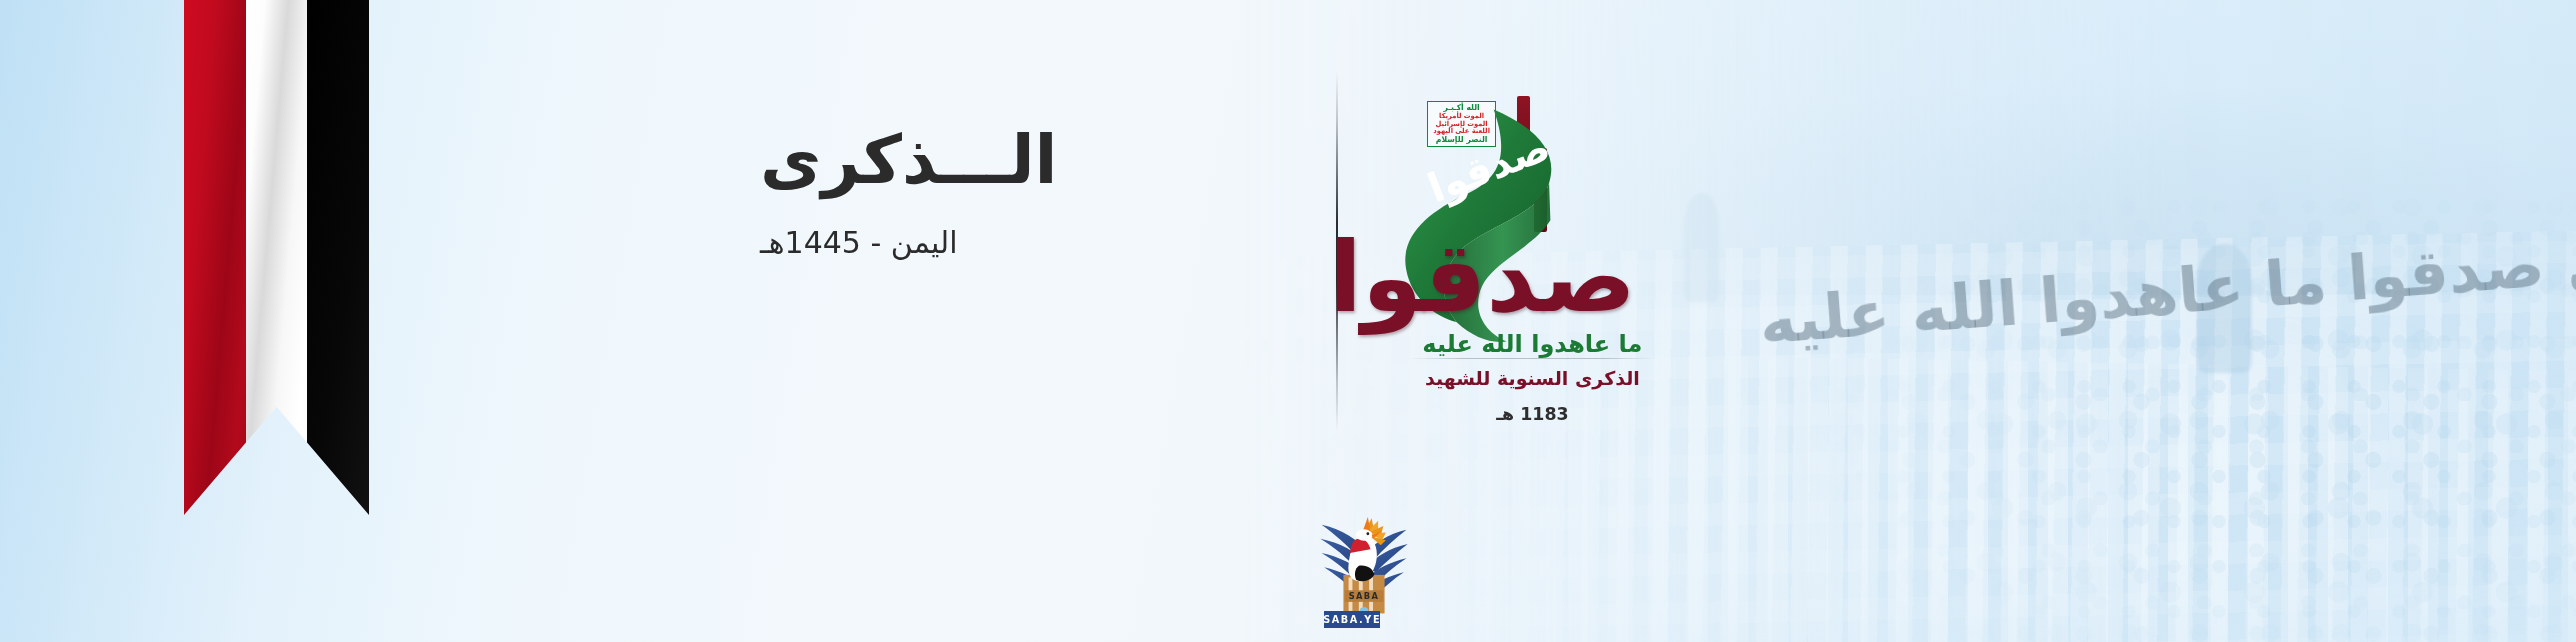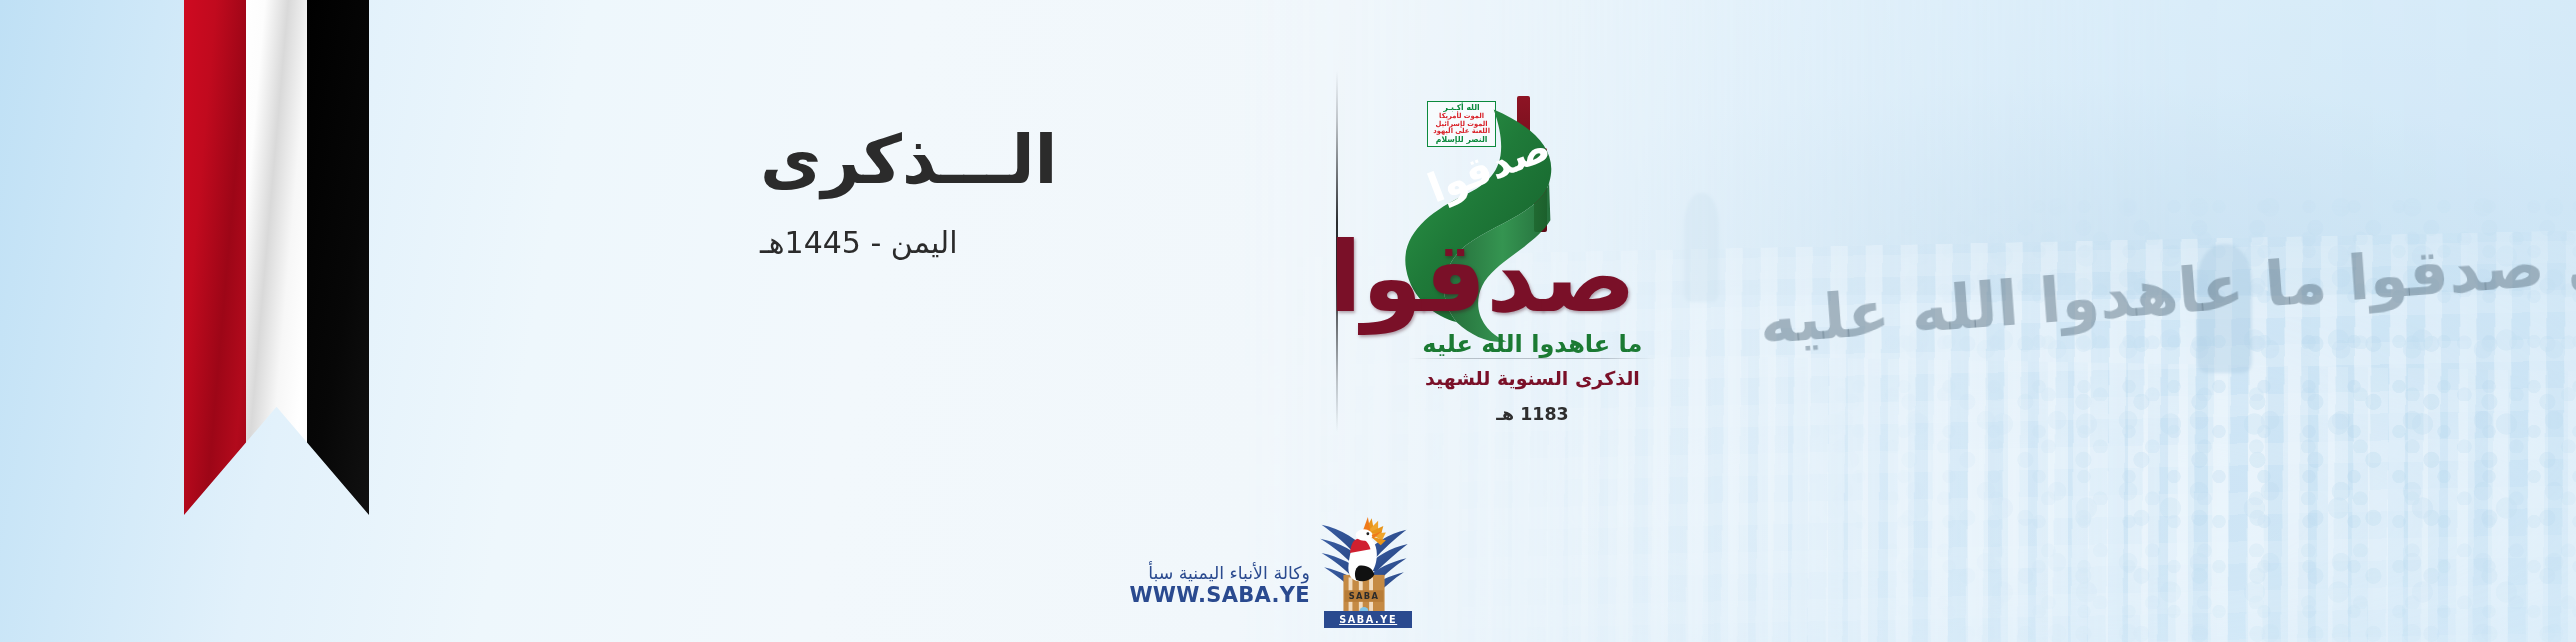--- a/index.html
+++ b/index.html
@@ -333,29 +333,28 @@
     font-weight:700;
     letter-spacing:0.3px;
     direction:ltr;
     text-align:right;
     line-height:1.15;
     white-space:nowrap;
   }
   .saba-badge {
     position:absolute;
     left:5.2px; bottom:1.3px;
-    width:88px; height:16.7px;
+    width:56px; height:16.7px;
     background:#2a4a8f;
     color:#fff;
     font-size:9.7px;
     font-weight:700;
     letter-spacing:1.6px;
     display:flex; align-items:center; justify-content:center;
     direction:ltr;
-    text-decoration:underline;
   }
 </style>
 </head>
 <body>
 
 <div class="banner">
 
   <div class="photo-layer">
     <div class="sky"></div>
     <div class="hill"></div>
@@ -469,20 +468,16 @@
         <path d="M66 34 C 80 34, 90 46, 90 64 C 90 88, 76 106, 62 106
                  C 50 106, 44 94, 46 80 C 48 60, 54 40, 66 34 Z" fill="#ffffff"></path>
         <path d="M60 40 C 70 38, 78 46, 80 56 L 48 62 C 50 50, 52 42, 60 40 Z" fill="#d02030"></path>
         <path d="M62 82 C 74 80, 84 86, 86 96 C 80 106, 68 108, 58 104 C 54 96, 56 86, 62 82 Z" fill="#111111"></path>
         <ellipse cx="70" cy="34" rx="13" ry="9" fill="#ffffff"></ellipse>
         <circle cx="76" cy="32" r="2.2" fill="#222"></circle>
         <path d="M82 34 L 98 28 L 84 40 Z" fill="#ef7a1a"></path>
       </svg>
       <div class="saba-badge">SABA.YE</div>
     </div>
-    <div class="saba-text">
-      <span class="ar">وكالة الأنباء اليمنية سبأ</span>
-      <span class="url">WWW.SABA.YE</span>
-    </div>
   </div>
 
 </div>
 
 
 </body></html>

